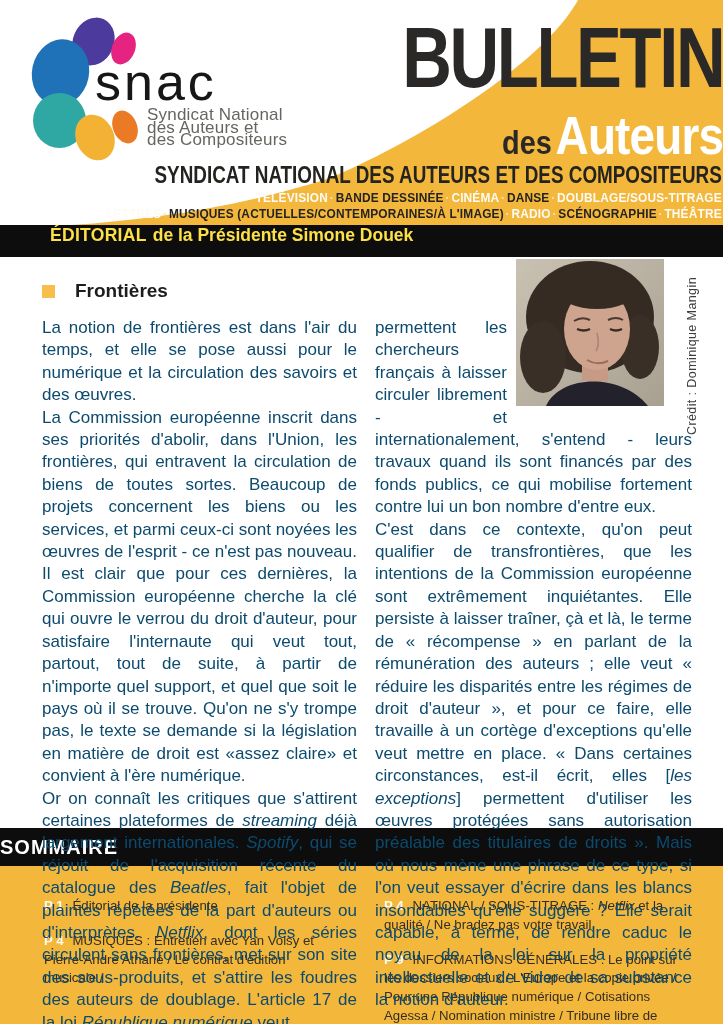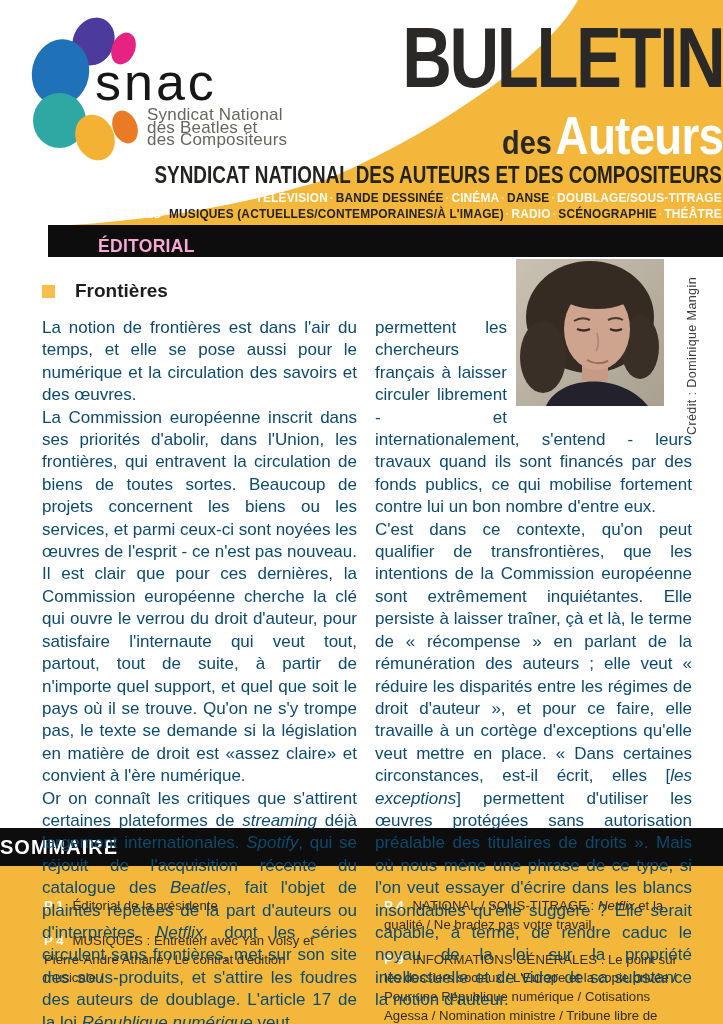--- a/index.html
+++ b/index.html
@@ -33,22 +33,22 @@
   .m-auteurs { font-size:54px; font-weight:700; color:#ffffff; letter-spacing:-1px; }
   .m-org   { position:absolute; right:1px; top:162px; font-size:23px; font-weight:700; color:#242320;
              white-space:nowrap; transform:scaleX(0.82); transform-origin:100% 50%; }
   .m-cats  { position:absolute; right:1px; font-size:13.5px; font-weight:700; white-space:nowrap;
              transform:scaleX(0.88); transform-origin:100% 50%; letter-spacing:0.2px; }
   .cats-1 { top:190px; } .cats-2 { top:206px; }
   .cat-w { color:#FDFBF4; } .cat-b { color:#242320; }
   .cat-sep { color:#FAE3AC; padding:0 2px; }
 
   
-  .edit-bar { height:32px; background:#0D0D0D; color:#f9a8d4; display:flex; align-items:flex-end;
-              padding-left:50px; flex:none;margin-left:48px; }
+  .edit-bar { height:32px; background:#0D0D0D; color:#fde047; display:flex; align-items:flex-start;
+              padding-left:50px; flex:none; }
   .edit-strong { font-weight:800; font-size:17.5px; letter-spacing:0.3px; }
   .edit-rest   { font-weight:700; font-size:17.5px; margin-left:6px; }
 
   
   .article { position:relative; height:571px; background:#ffffff; padding:22px 31px 0 42px; flex:none; }
   .headline { display:flex; align-items:center; margin-bottom:14px; height:24px; }
   .headline-square { width:13px; height:13px; background:#F8BE4B; flex:none; }
   .headline-text { margin-left:20px; font-size:19px; font-weight:700; color:#1d1d1d; }
   .cols { display:flex; }
   .col { font-size:17px; line-height:22.4px; color:#0c4a6e; text-align:justify; hyphens:auto; }
@@ -86,21 +86,21 @@
     <div class="logo">
       <div class="dot dot-purple"></div>
       <div class="dot dot-pink"></div>
       <div class="dot dot-blue"></div>
       <div class="dot dot-teal"></div>
       <div class="dot dot-yellow"></div>
       <div class="dot dot-orange"></div>
       <div class="logo-word">snac</div>
       <div class="logo-sub">
         <div>Syndicat National</div>
-        <div>des Beatles et</div>
+        <div>des Auteurs et</div>
         <div>des Compositeurs</div>
       </div>
     </div>
 
     <div class="m-title">BULLETIN</div>
     <div class="m-sub">
       <span class="m-des">des</span>
       <span class="m-auteurs">Auteurs</span>
     </div>
     <div class="m-org">SYNDICAT NATIONAL DES AUTEURS ET DES COMPOSITEURS</div>
@@ -108,20 +108,21 @@
     <div class="m-cats cats-1">
       <span class="cat-w">TÉLÉVISION</span><span class="cat-sep">·</span><span class="cat-b">BANDE DESSINÉE</span><span class="cat-sep">·</span><span class="cat-w">CINÉMA</span><span class="cat-sep">·</span><span class="cat-b">DANSE</span><span class="cat-sep">·</span><span class="cat-w">DOUBLAGE/SOUS-TITRAGE</span>
     </div>
     <div class="m-cats cats-2">
       <span class="cat-w">LETTRES</span><span class="cat-sep">·</span><span class="cat-b">MUSIQUES (ACTUELLES/CONTEMPORAINES/À L'IMAGE)</span><span class="cat-sep">·</span><span class="cat-w">RADIO</span><span class="cat-sep">·</span><span class="cat-b">SCÉNOGRAPHIE</span><span class="cat-sep">·</span><span class="cat-w">THÉÂTRE</span>
     </div>
   </div>
 
   <div class="edit-bar">
     <span class="edit-strong">ÉDITORIAL</span>
+    <span class="edit-rest">de la Présidente Simone Douek</span>
   </div>
 
   <div class="article">
 
     <svg class="photo" viewBox="0 0 148 147">
       <defs>
         <linearGradient id="wall" x1="0" y1="0" x2="1" y2="1">
           <stop offset="0" stop-color="#C9C2B3"></stop>
           <stop offset="1" stop-color="#A8A192"></stop>
         </linearGradient>

